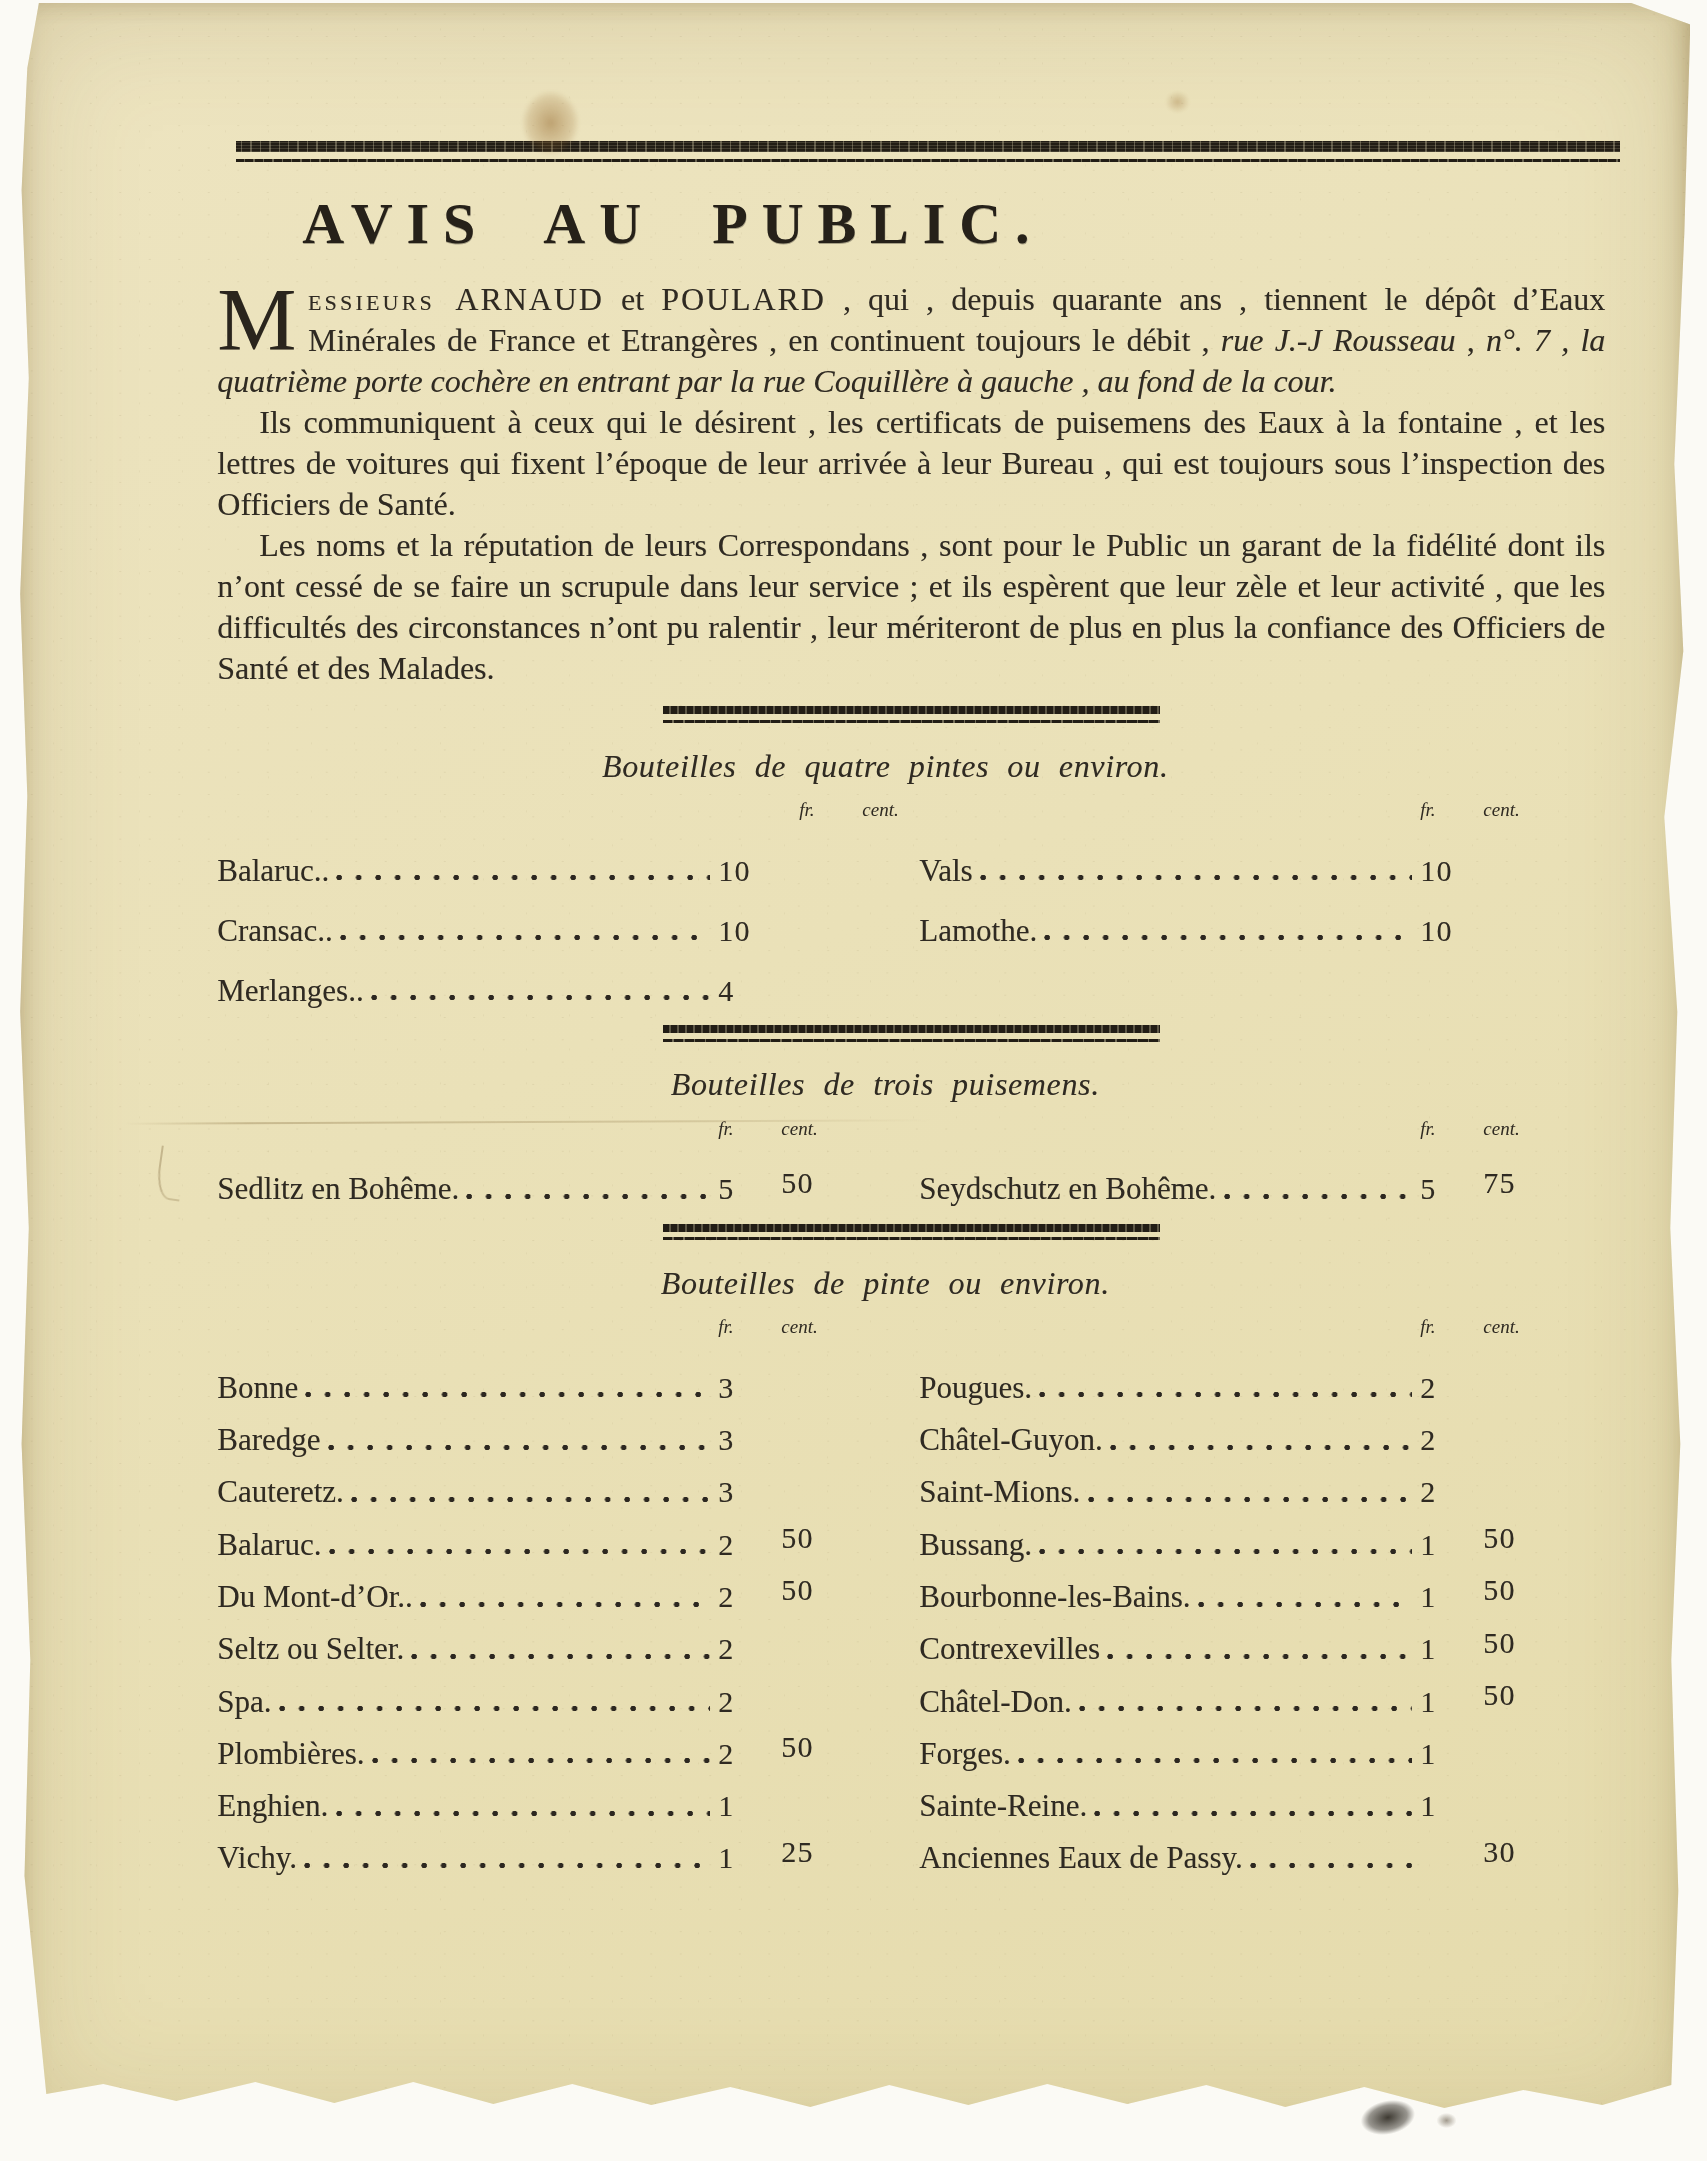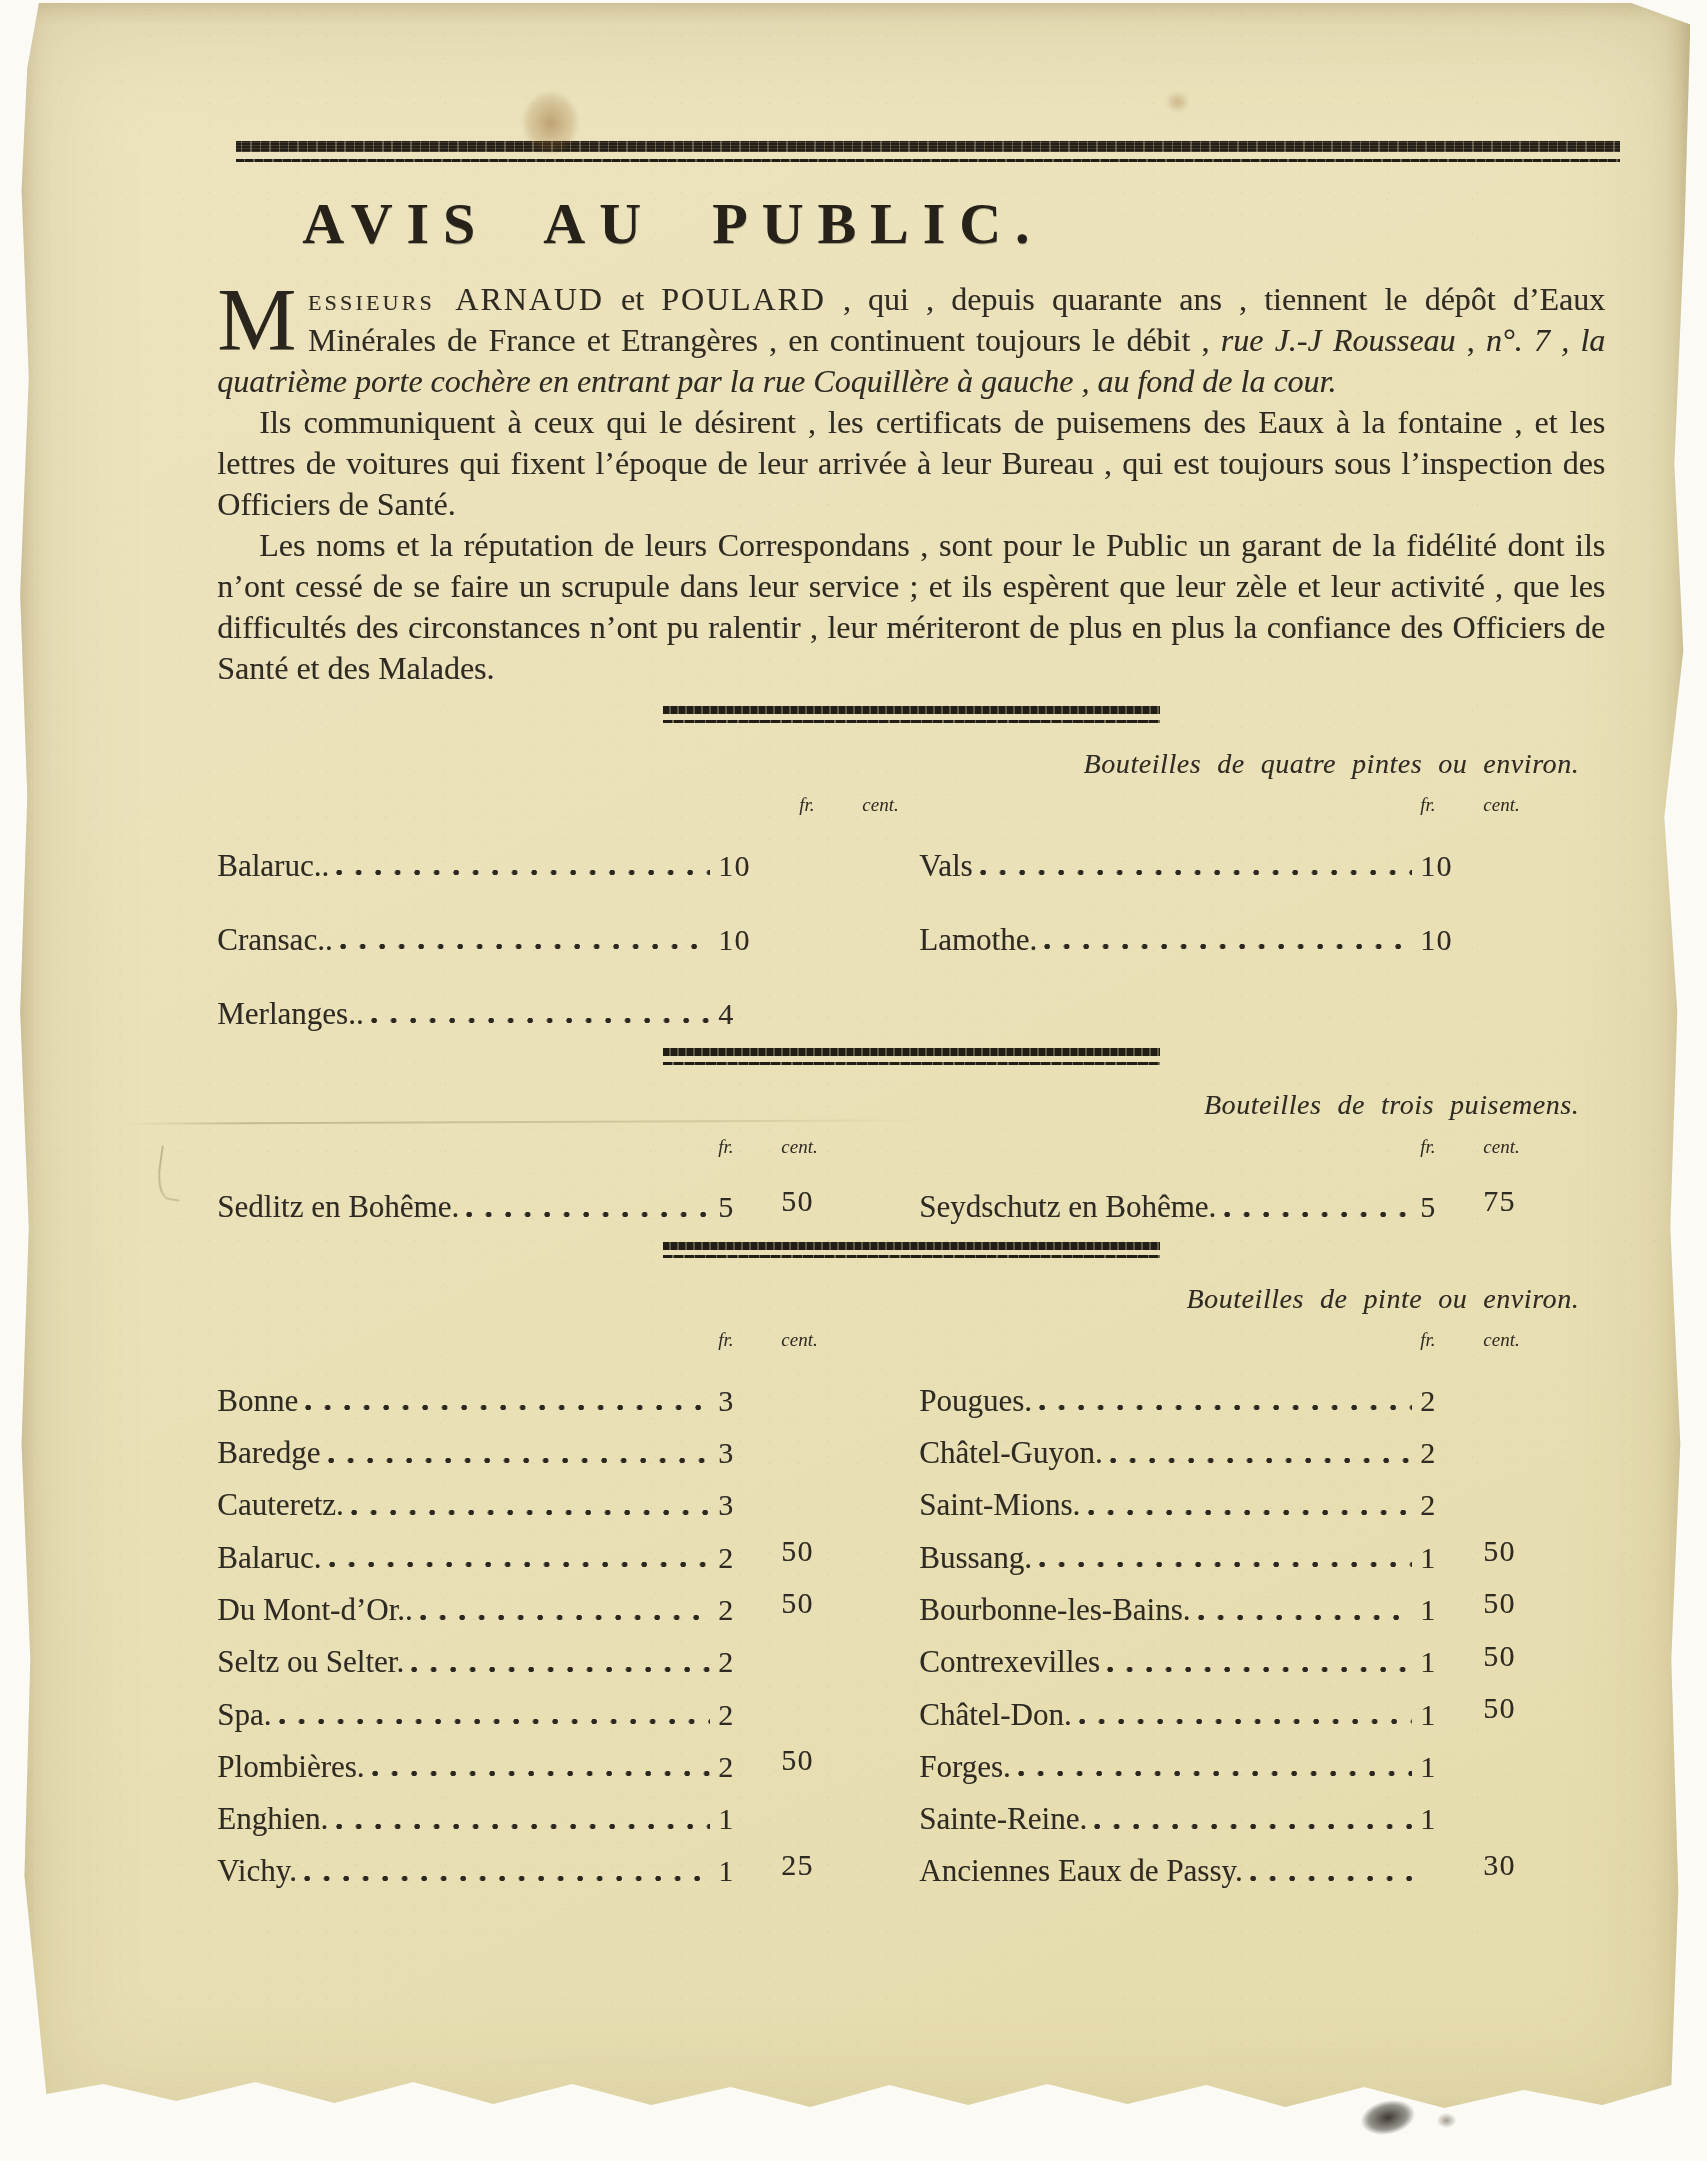--- a/index.html
+++ b/index.html
@@ -57,36 +57,36 @@
   .seg.name{ letter-spacing:.06em; }
   .seg.dc{ float:left; font-size:89px; line-height:.82; padding:4.3px 11.5px 0 0; color:#2a251d; }
 
   .divider{ width:497px; margin:17.3px auto 0; }
   .divider .d1{ display:block; height:8px; background:#221d15;
     background-image:repeating-linear-gradient(90deg,transparent 0 6.5px,rgba(235,226,186,.30) 6.5px 8px); }
   .divider .d2{ display:block; height:2.9px; margin-top:5.8px; background:#221d15;
     background-image:repeating-linear-gradient(90deg,transparent 0 9.4px,rgba(235,226,186,.4) 9.4px 10.8px); }
 
   .price-section{ margin-top:24.5px; }
-  .sec-heading{ margin:0; font-style:italic; font-weight:400; font-size:28px;
-    text-align:right; transform:translateX(-26px); word-spacing:.30em; letter-spacing:.02em;
+  .sec-heading{ margin:0; font-style:italic; font-weight:400; font-size:32px;
+    text-align:center; transform:translateX(-26px); word-spacing:.30em; letter-spacing:.02em;
     text-shadow:0.3px 0.4px 0.5px rgba(47,42,34,.30); }
   .colheads{ display:flex; gap:66px; margin-top:14.4px; font-style:italic; font-size:19px; }
   .colheads .side{ flex:1; display:flex; justify-content:flex-end; }
   .colheads .side.right{ padding-right:50px; }
   .colheads .fr-h{ width:63px; }
   .colheads .cent-h{ width:72px; }
   .s1 .colheads .side.left{ transform:translateX(81px); }
 
   .cols{ display:flex; gap:66px; margin-top:7.2px; }
   .col{ flex:1; }
   .col.right{ padding-right:50px; }
   .row{ display:flex; align-items:baseline; font-size:31px; line-height:35px; margin-top:17.3px;
         text-shadow:0.3px 0.4px 0.5px rgba(47,42,34,.30); }
-  .s1 .row{ margin-top:39px; }
+  .s1 .row{ margin-top:25px; }
   .col .row:first-child{ margin-top:24.5px; }
   .row .name{ white-space:nowrap; }
   .row .leader{ flex:1; min-width:29px; align-self:flex-end; height:9.4px; margin:0 8.6px 5px 7.2px;
     background-image:radial-gradient(circle at 3.2px 4.7px,#2c2720 2.6px,rgba(0,0,0,0) 3.1px);
     background-size:19.5px 9.4px; background-repeat:repeat-x; }
   .row .fr{ width:63px; font-size:30px; letter-spacing:.04em; }
   .row .cent{ width:72px; font-size:30px; letter-spacing:.04em; position:relative; top:-6.5px; }
 
   .stain-top{ position:absolute; left:496px; top:78px; width:75px; height:84px; border-radius:50%;
     background:radial-gradient(closest-side,rgba(146,100,40,.50),rgba(146,100,40,.18) 60%,transparent 78%);

